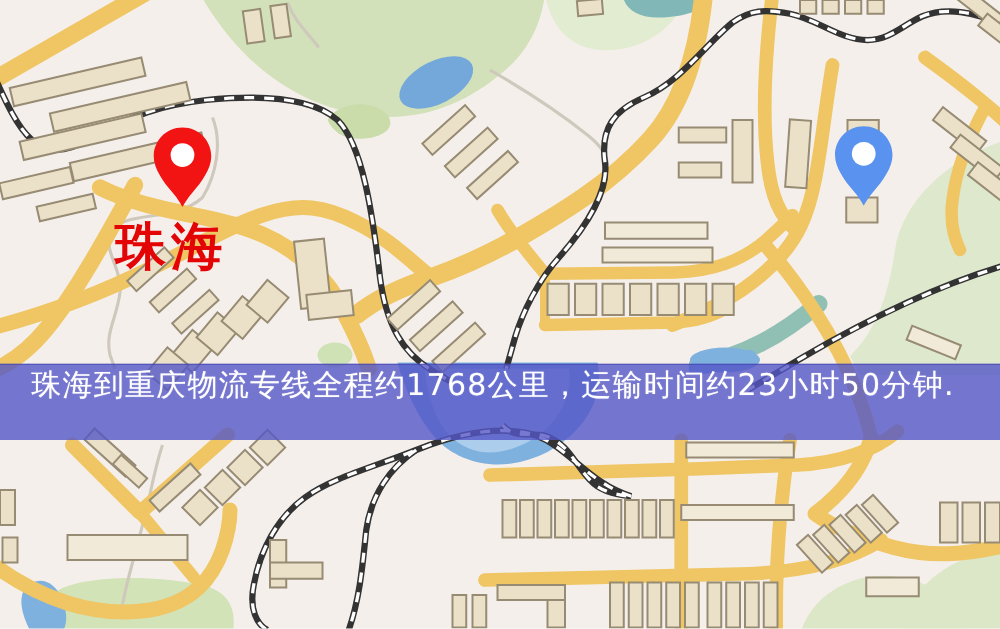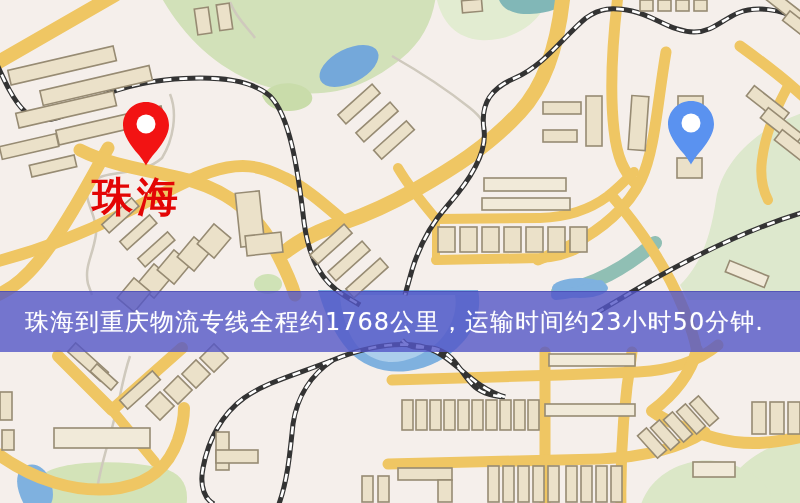--- a/index.html
+++ b/index.html
@@ -5,21 +5,21 @@
   html,body{margin:0;padding:0;}
   body{font-family:"DejaVu Sans","Liberation Sans",sans-serif;}
   .stage{position:relative;width:800px;height:503px;overflow:hidden;background:#f5efeb;}
   .map-svg{position:absolute;left:0;top:0;filter:blur(.4px) saturate(.96);}
   .pin{position:absolute;width:50px;height:66px;}
   .pin svg{display:block;width:100%;height:100%;}
   .pin-label{position:absolute;font-weight:bold;font-size:41px;letter-spacing:4px;line-height:1;
     font-family:"DejaVu Sans","Liberation Sans",sans-serif;white-space:nowrap;text-align:right;}
   .banner{position:absolute;left:0;top:291px;width:800px;height:61px;
     background:rgba(84,86,199,.80);border-top:1px solid rgba(62,62,168,.55);box-sizing:border-box;
-    display:flex;align-items:center;}
+    display:flex;}
   .banner-text{color:#fff;font-size:24px;padding-left:25px;letter-spacing:1px;white-space:nowrap;
     text-shadow:0 0 1px rgba(255,255,255,.4);}
 </style>
 </head>
 <body>
 
 <div class="stage">
 
   <svg class="map-svg" width="800" height="503" viewBox="0 0 800 503">
 

